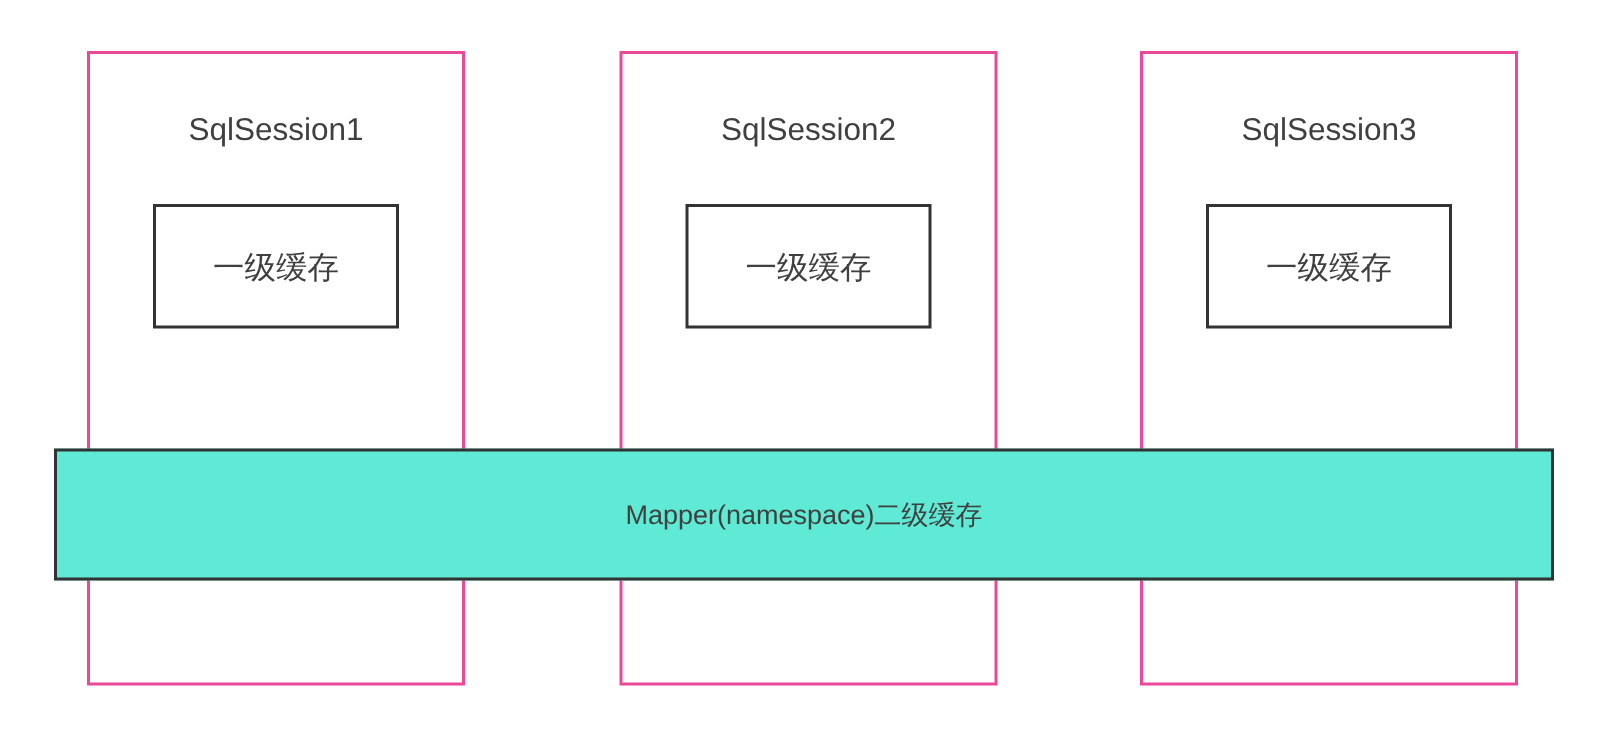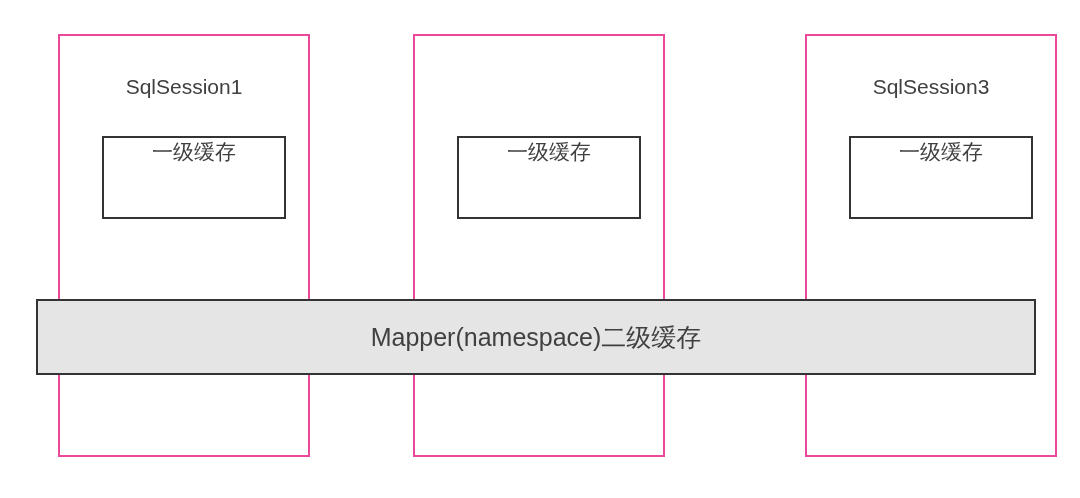--- a/index.html
+++ b/index.html
@@ -21,76 +21,78 @@
     top: 34px;
     width: 252px;
     height: 423px;
     border: 2px solid #ec4899;
     background: #ffffff;
     box-sizing: border-box;
     z-index: 1;
   }
   .session-box.s1 { left: 58px; }
   .session-box.s2 { left: 413px; }
-  .session-box.s3 { left: 805px; }
+  .session-box.s3 { left: 760px; }
   .session-title {
     position: absolute;
     top: 40px;
     left: 0;
     width: 100%;
     text-align: center;
     font-size: 21px;
     line-height: 21px;
     white-space: nowrap;
   }
   .cache-box {
     position: absolute;
     top: 100px;
     left: 50%;
     margin-left: -82px;
-    width: 184px;
+    width: 164px;
     height: 83px;
     border: 2px solid #333333;
     background: #ffffff;
     box-sizing: border-box;
     display: flex;
+    align-items: center;
     justify-content: center;
     font-size: 21px;
     white-space: nowrap;
   }
   .second-level-bar {
     position: absolute;
     left: 36px;
     top: 299px;
     width: 1000px;
-    height: 76px;
+    height: 88px;
     border: 2px solid #333333;
-    background: #e5e5e5;
+    background: #5eead4;
     box-sizing: border-box;
     display: flex;
     align-items: center;
     justify-content: center;
-    font-size: 25px;
+    font-size: 18px;
     white-space: nowrap;
     z-index: 2;
   }
 </style>
 </head>
 <body>
 
 <div class="canvas">
 
   <div class="session-box s1">
     <div class="session-title">SqlSession1</div>
     <div class="cache-box">
       <span>一级缓存</span>
     </div>
   </div>
 
   <div class="session-box s2">
+    <div class="session-title">SqlSession2</div>
     <div class="cache-box">
       <span>一级缓存</span>
     </div>
   </div>
 
   <div class="session-box s3">
     <div class="session-title">SqlSession3</div>
     <div class="cache-box">
       <span>一级缓存</span>
     </div>

